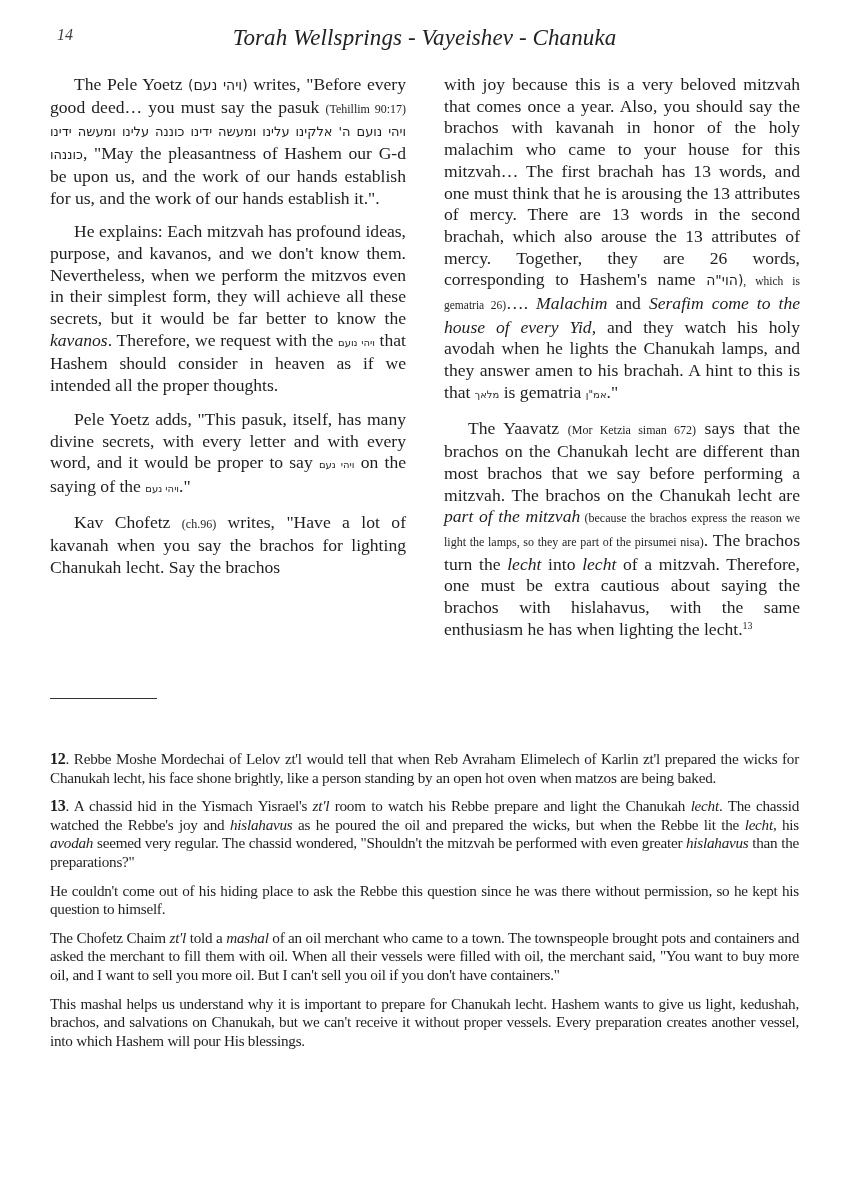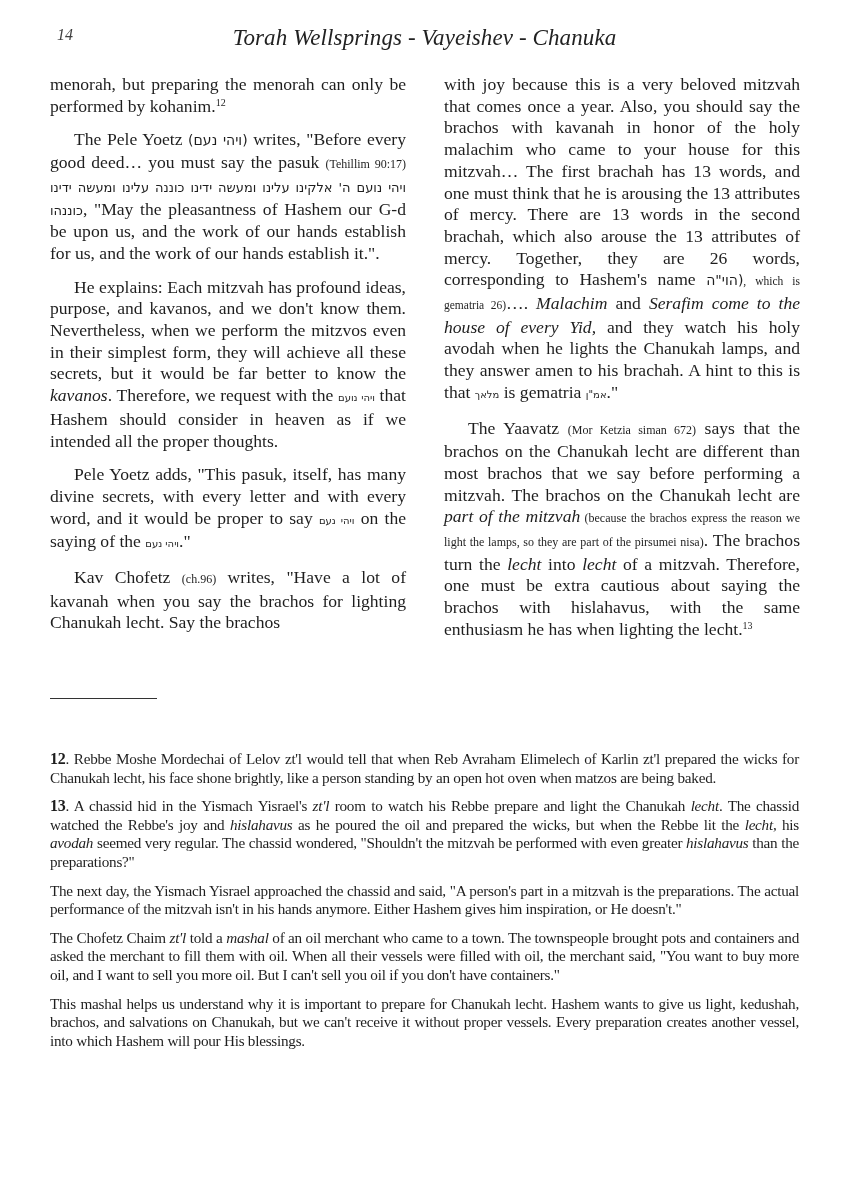--- a/index.html
+++ b/index.html
@@ -29,21 +29,20 @@
 </style>
 </head>
 <body>
 
 <div class="header">
   <span class="page-num">14</span>
   <span class="running-title">Torah Wellsprings - Vayeishev - Chanuka</span>
 </div>
 
 <div class="col left">
-  <p class="first"><span>menorah, but preparing the menorah can only be performed by kohanim.</span><sup>12</sup></p>
 
   <p class="indent"><span>The Pele Yoetz </span><span class="heb-small">(ויהי נעם)</span><span> writes, "Before every good deed… you must say the pasuk </span><span class="smaller">(Tehillim 90:17)</span> <span class="heb-line">ויהי נועם ה' אלקינו עלינו ומעשה ידינו כוננה עלינו ומעשה ידינו כוננהו</span><span>, "May the pleasantness of Hashem our G-d be upon us, and the work of our hands establish for us, and the work of our hands establish it.".</span></p>
 
   <p class="indent"><span>He explains: Each mitzvah has profound ideas, purpose, and kavanos, and we don't know them. Nevertheless, when we perform the mitzvos even in their simplest form, they will achieve all these secrets, but it would be far better to know the </span><em>kavanos</em><span>. Therefore, we request with the </span><span class="heb">ויהי נועם</span><span> that Hashem should consider in heaven as if we intended all the proper thoughts.</span></p>
 
   <p class="indent"><span>Pele Yoetz adds, "This pasuk, itself, has many divine secrets, with every letter and with every word, and it would be proper to say </span><span class="heb">ויהי נעם</span><span> on the saying of the </span><span class="heb">ויהי נעם</span><span>."</span></p>
 
   <p class="indent"><span>Kav Chofetz </span><span class="smaller">(ch.96)</span><span> writes, "Have a lot of kavanah when you say the brachos for lighting Chanukah lecht. Say the brachos</span></p>
 </div>
 
@@ -53,19 +52,19 @@
   <p class="indent"><span>The Yaavatz </span><span class="smaller">(Mor Ketzia siman 672)</span><span> says that the brachos on the Chanukah lecht are different than most brachos that we say before performing a mitzvah. The brachos on the Chanukah lecht are </span><em>part of the mitzvah</em><span class="smaller"> (because the brachos express the reason we light the lamps, so they are part of the pirsumei nisa)</span><span>. The brachos turn the </span><em>lecht</em><span> into </span><em>lecht</em><span> of a mitzvah. Therefore, one must be extra cautious about saying the brachos with hislahavus, with the same enthusiasm he has when lighting the lecht.</span><sup>13</sup></p>
 </div>
 
 <div class="fn-rule"></div>
 
 <div class="footnotes">
   <p><span class="fn-num">12</span><span>. Rebbe Moshe Mordechai of Lelov zt'l would tell that when Reb Avraham Elimelech of Karlin zt'l prepared the wicks for Chanukah lecht, his face shone brightly, like a person standing by an open hot oven when matzos are being baked.</span></p>
 
   <p><span class="fn-num">13</span><span>. A chassid hid in the Yismach Yisrael's </span><em>zt'l</em><span> room to watch his Rebbe prepare and light the Chanukah </span><em>lecht</em><span>. The chassid watched the Rebbe's joy and </span><em>hislahavus</em><span> as he poured the oil and prepared the wicks, but when the Rebbe lit the </span><em>lecht</em><span>, his </span><em>avodah</em><span> seemed very regular. The chassid wondered, "Shouldn't the mitzvah be performed with even greater </span><em>hislahavus</em><span> than the preparations?"</span></p>
 
+  <p>He couldn't come out of his hiding place to ask the Rebbe this question since he was there without permission, so he kept his question to himself.</p>
 
-  <p>The next day, the Yismach Yisrael approached the chassid and said, "A person's part in a mitzvah is the preparations. The actual performance of the mitzvah isn't in his hands anymore. Either Hashem gives him inspiration, or He doesn't."</p>
 
   <p><span>The Chofetz Chaim </span><em>zt'l</em><span> told a </span><em>mashal</em><span> of an oil merchant who came to a town. The townspeople brought pots and containers and asked the merchant to fill them with oil. When all their vessels were filled with oil, the merchant said, "You want to buy more oil, and I want to sell you more oil. But I can't sell you oil if you don't have containers."</span></p>
 
   <p>This mashal helps us understand why it is important to prepare for Chanukah lecht. Hashem wants to give us light, kedushah, brachos, and salvations on Chanukah, but we can't receive it without proper vessels. Every preparation creates another vessel, into which Hashem will pour His blessings.</p>
 </div>
 
 </body></html>

